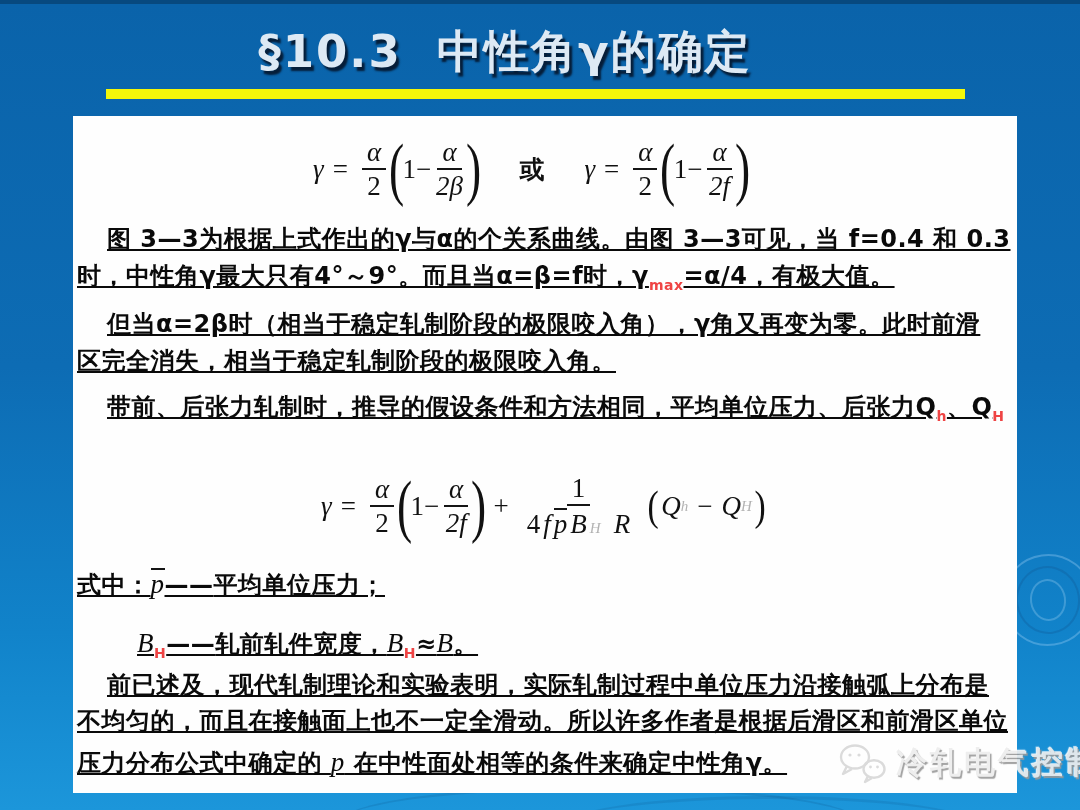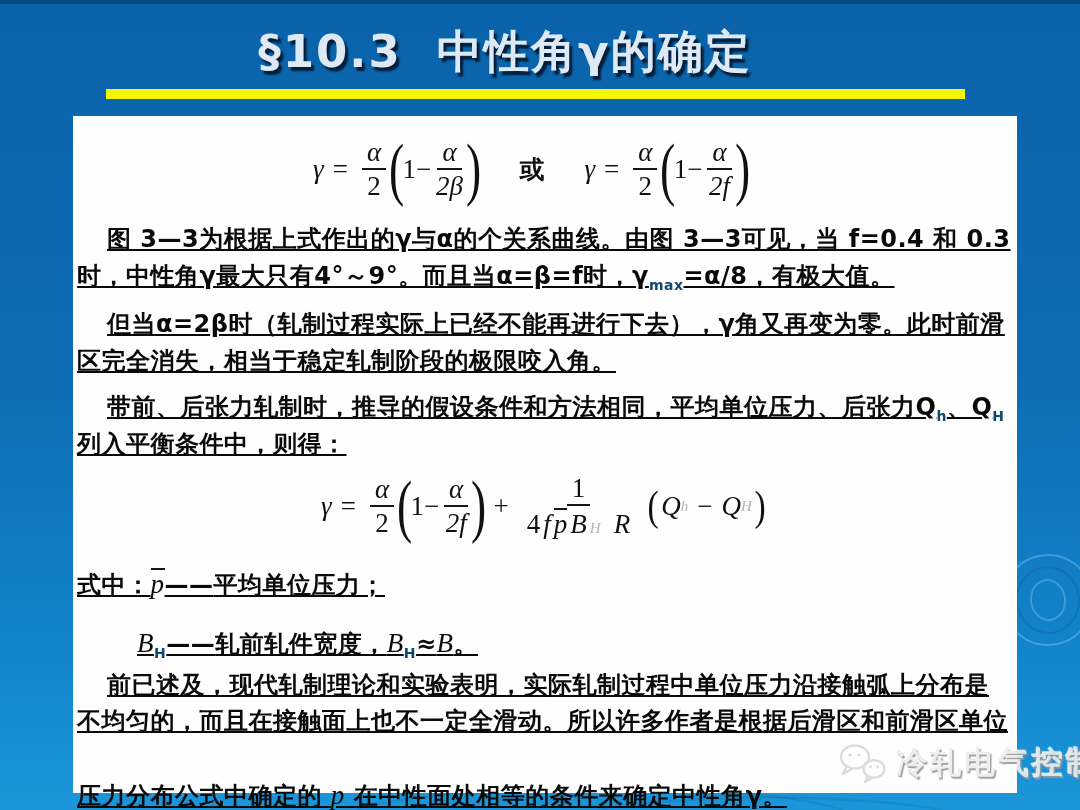--- a/index.html
+++ b/index.html
@@ -10,21 +10,21 @@
   
   .title{position:absolute;left:0;top:18px;width:1010px;text-align:center;
     font-size:45px;font-weight:bold;letter-spacing:2px;color:#dde9f4;
     text-shadow:3px 4px 2px rgba(5,25,50,.95);white-space:pre;}
   .bar{position:absolute;left:106px;top:85px;width:859px;height:10px;background:#f4f70a;}
   
   .panel{position:absolute;left:73px;top:112px;width:944px;height:677px;background:#fefefe;}
   .bl{position:absolute;left:4px;white-space:nowrap;font-size:24px;font-weight:bold;
     color:#0a0a0a;letter-spacing:.5px;line-height:30px;text-decoration:underline;}
   .ind{padding-left:30px;}
-  sub.bsub{font-size:14px;color:#0c4a6e;font-weight:bold;}
+  sub.bsub{font-size:14px;color:#ef4444;font-weight:bold;}
   
   .frow{position:absolute;display:flex;align-items:center;
     font-family:"Liberation Serif","DejaVu Serif",serif;font-style:italic;
     font-size:27px;color:#111;}
   .fpart{display:inline-flex;align-items:center;}
   .eqs{margin:0 9px;}
   .fr{display:inline-flex;flex-direction:column;align-items:center;margin:0 5px;}
   .fr .ft{border-bottom:2px solid #151515;padding:0 5px 2px;line-height:1.05;}
   .fr .fb{padding-top:2px;line-height:1.05;}
   .fbrow{display:flex;align-items:baseline;gap:3px;padding:2px 4px 0;}
@@ -102,35 +102,32 @@
           <span class="fb">2f</span>
         </span>
         <span class="bigp">)</span>
       </span>
     </div>
 
     <div class="bl ind" style="top:108px;">
       <span>图 3—3为根据上式作出的γ与α的个关系曲线。由图 3—3可见，当 f=0.4 和 0.3</span>
     </div>
     <div class="bl" style="top:145px;">
-      <span>时，中性角γ最大只有4°～9°。而且当α=β=f时，γ</span><sub class="bsub">max</sub><span>=α/8，有极大值。</span>
+      <span>时，中性角γ最大只有4°～9°。而且当α=β=f时，γ</span><sub class="bsub">max</sub><span>=α/4，有极大值。</span>
     </div>
 
     <div class="bl ind" style="top:193px;">
-      <span>但当α=2β时（轧制过程实际上已经不能再进行下去），γ角又再变为零。此时前滑</span>
+      <span>但当α=2β时（相当于稳定轧制阶段的极限咬入角），γ角又再变为零。此时前滑</span>
     </div>
     <div class="bl" style="top:230px;">
       <span>区完全消失，相当于稳定轧制阶段的极限咬入角。</span>
     </div>
 
     <div class="bl ind" style="top:276px;">
       <span>带前、后张力轧制时，推导的假设条件和方法相同，平均单位压力、后张力Q</span><sub class="bsub">h</sub><span>、Q</span><sub class="bsub">H</sub>
-    </div>
-    <div class="bl" style="top:313px;">
-      <span>列入平衡条件中，则得：</span>
     </div>
 
     <div class="frow" style="left:248px;top:345px;height:90px;">
       <span class="fpart">
         <span>γ</span>
         <span class="eqs upr">=</span>
         <span class="fr">
           <span class="ft">α</span>
           <span class="fb upr">2</span>
         </span>
@@ -172,21 +169,21 @@
     <div class="bl" style="top:452px;">
       <span>式中：</span><span class="obar fit"><span>p</span></span><span>——</span><span>平均单位压力；</span>
     </div>
 
     <div class="bl" style="top:590px;">
       <span>不均匀的，而且在接触面上也不一定全滑动。所以许多作者是根据后滑区和前滑区单位</span>
     </div>
     <div class="bl ind" style="top:554px;">
       <span>前已述及，现代轧制理论和实验表明，实际轧制过程中单位压力沿接触弧上分布是</span>
     </div>
-    <div class="bl" style="top:664px;">
+    <div class="bl" style="top:631px;">
       <span>压力分布公式中确定的 </span><span class="fit">p</span><span> 在中性面处相等的条件来确定中性角γ。</span>
     </div>
 
   </div>
 
   <div class="wm">
     <svg width="50" height="42" viewBox="0 0 50 42">
       <ellipse cx="17" cy="15" rx="14" ry="11.5" fill="none" stroke="#d9d9d9" stroke-width="2.4"></ellipse>
       <path d="M9 24 L5 32 L14 27" fill="none" stroke="#d9d9d9" stroke-width="2.4" stroke-linejoin="round"></path>
       <circle cx="12" cy="13" r="1.6" fill="#d9d9d9"></circle>

